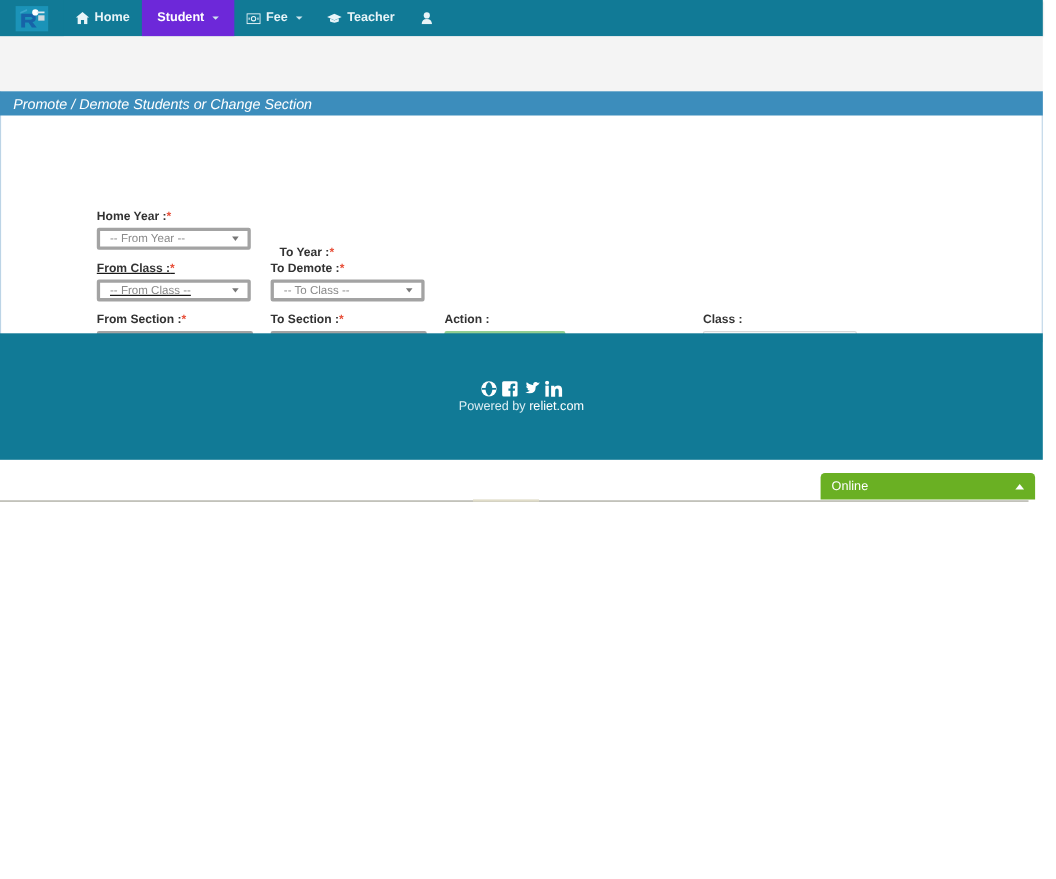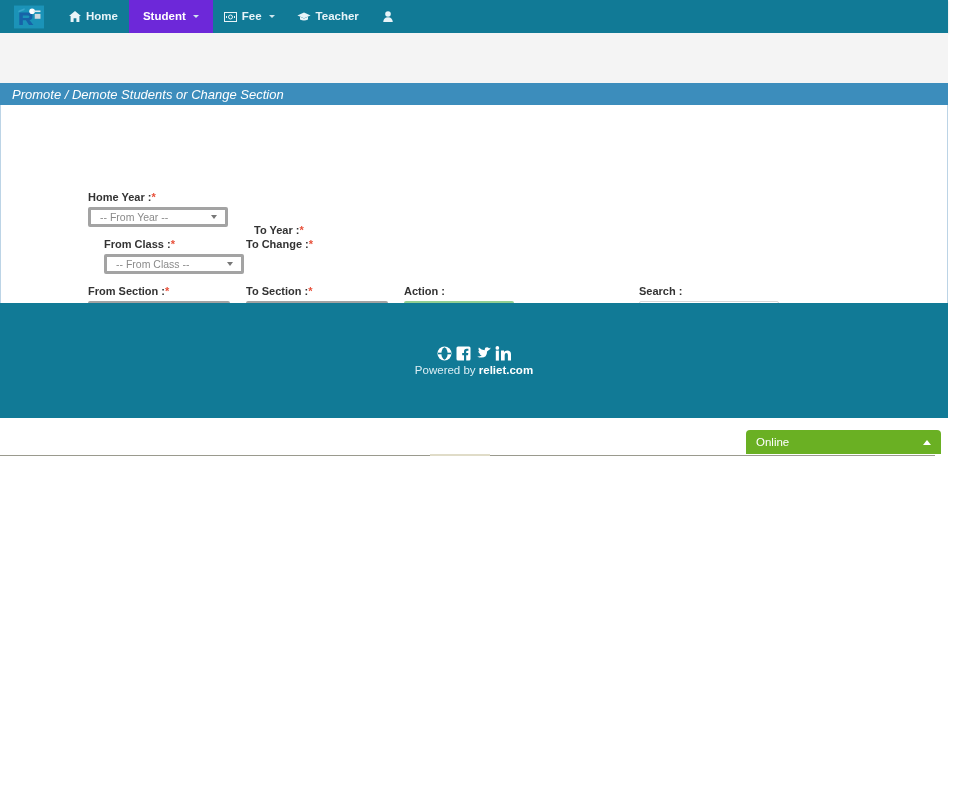--- a/index.html
+++ b/index.html
@@ -73,21 +73,21 @@
   .select-box .arrow {
     position: absolute; right: 8px; top: 50%; margin-top: -2px;
     width: 0; height: 0;
     border-left: 3.5px solid transparent; border-right: 3.5px solid transparent;
     border-top: 4px solid #777777;
   }
 
   .fld { position: absolute; }
   .f-fromyear   { left: 88px;  top: 86px; }
   .f-toyear     { left: 254px; top: 86px; margin-top: 33px; }
-  .f-fromclass  { left: 104px;  top: 133px; }
+  .f-fromclass  { left: 88px;  top: 133px; text-decoration: underline; }
   .f-toclass    { left: 246px; top: 133px; }
   .f-fromsec    { left: 88px;  top: 180px; }
   .f-tosec      { left: 246px; top: 180px; }
   .f-action     { left: 404px; top: 180px; }
   .f-search     { left: 639px; top: 180px; }
 
   .f-fromsec .select-box, .f-tosec .select-box { width: 142px; }
 
   .submit-btn {
     width: 110px; height: 23px; background: #92cf92; border: none; border-radius: 2px;
@@ -105,21 +105,21 @@
   .footer {
     position: absolute; left: 0; top: 303px; width: 948px; height: 115px;
     background: #117a96; display: flex; flex-direction: column;
     align-items: center; justify-content: center;
   }
   .social-row { display: flex; align-items: center; gap: 4px; margin-bottom: 3px; }
   .social-row svg { display: block; }
   .powered {
     color: #dceef4; font-size: 11.5px;
   }
-  .powered b { color: #ffffff; font-weight: bold; }
+  .powered b { color: #ffffff; font-weight: normal; }
 
   
   .chat-widget {
     position: absolute; left: 746px; top: 430px; width: 195px; height: 24px;
     background: #6ab023; border-radius: 4px 4px 0 0;
     display: flex; align-items: center; justify-content: space-between;
     padding: 0 10px; cursor: pointer;
   }
   .chat-widget .label { color: #ffffff; font-size: 11.5px; }
   .chat-widget .chev {
@@ -242,21 +242,25 @@
           <span>From Class :</span><span class="req">*</span>
         </div>
         <div class="select-box">
           <span>-- From Class --</span>
           <i class="arrow"></i>
         </div>
       </div>
 
       <div class="fld f-toclass">
         <div class="field-label">
-          <span>To Change :</span><span class="req">*</span>
+          <span>To Demote :</span><span class="req">*</span>
+        </div>
+        <div class="select-box">
+          <span>-- To Class --</span>
+          <i class="arrow"></i>
         </div>
       </div>
 
       <div class="fld f-fromsec">
         <div class="field-label">
           <span>From Section :</span><span class="req">*</span>
         </div>
         <div class="select-box">
           <span>-- From Section --</span>
           <i class="arrow"></i>
@@ -272,21 +276,21 @@
           <i class="arrow"></i>
         </div>
       </div>
 
       <div class="fld f-action">
         <div class="field-label">Action :</div>
         <button class="submit-btn">Submit</button>
       </div>
 
       <div class="fld f-search">
-        <div class="field-label">Search :</div>
+        <div class="field-label">Class :</div>
         <input class="search-input" type="text" placeholder="Search..." style="">
       </div>
 
     </div>
   </div>
 
   <div class="footer">
     <div class="social-row">
       <span>
         <svg width="15" height="15" viewBox="0 0 15 15">

